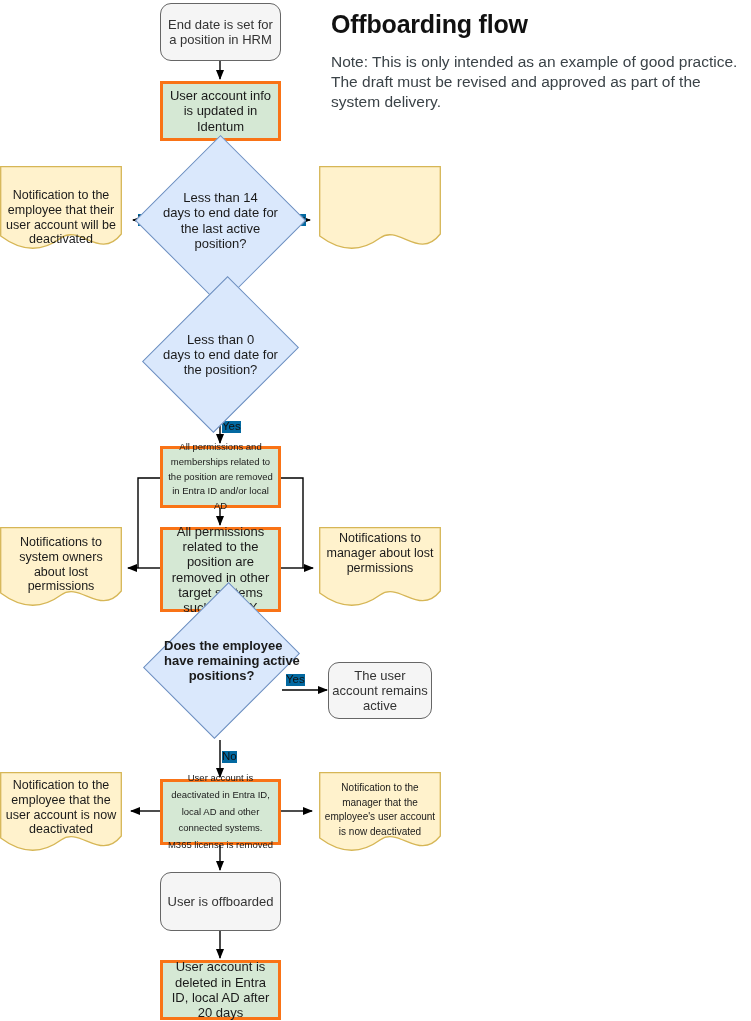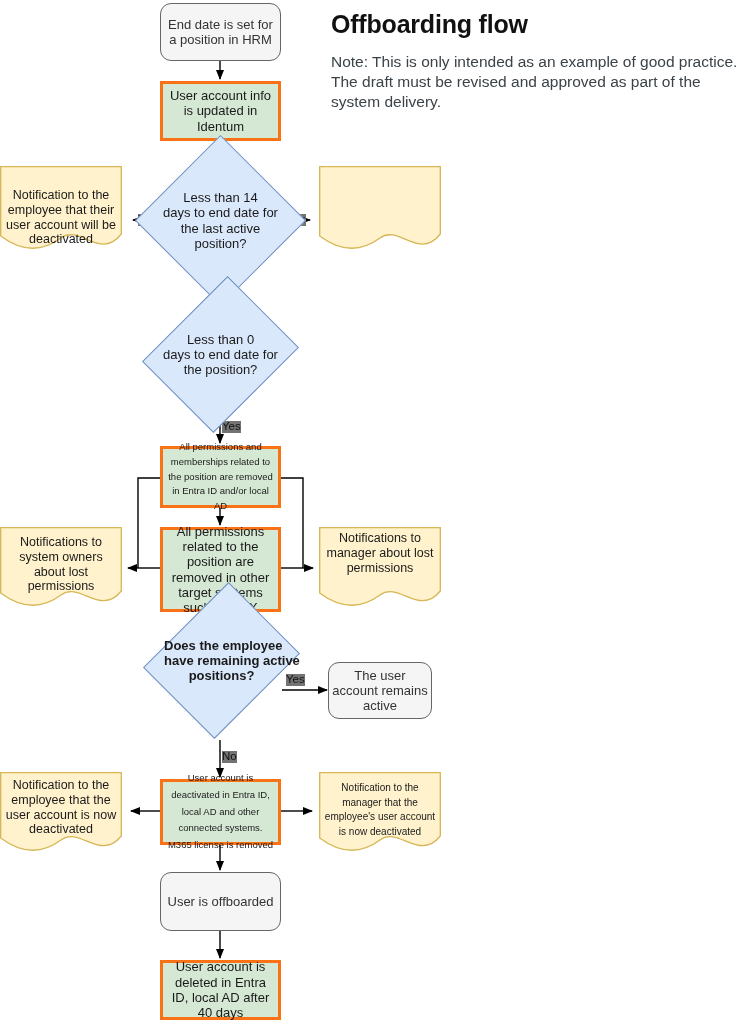--- a/index.html
+++ b/index.html
@@ -92,21 +92,21 @@
   }
   .n-note .txt {
     position: relative;
     z-index: 2;
   }
   .n-note.small { font-size: 10px; }
   .edge-label {
     position: absolute;
     font-size: 11.5px;
     color: #111111;
-    background: #737373;
+    background: #0369a1;
     line-height: 1;
     white-space: nowrap;
   }
   #title-block {
     position: absolute;
     left: 331px;
     top: 10px;
     width: 412px;
   }
   #doc-title {
@@ -276,16 +276,16 @@
       <path d="M0.7,0.7 H121.3 V64 C100,90 80,54 61,68 C42,82 22,82 0.7,66 Z" fill="#fff2cc" stroke="#d6b656" stroke-width="1.3"></path>
     </svg>
     <span class="txt" style="padding-top:9px; line-height:1.45;">Notification to the manager that the employee's user account is now deactivated</span>
   </div>
 
   <div class="node n-term" style="left:160px; top:872px; width:121px; height:59px;">
     <span class="txt">User is offboarded</span>
   </div>
 
   <div class="node n-proc" style="left:160px; top:960px; width:121px; height:60px;">
-    <span class="txt">User account is deleted in Entra ID, local AD after 40 days</span>
+    <span class="txt">User account is deleted in Entra ID, local AD after 20 days</span>
   </div>
 
 </div>
 
 </body></html>

